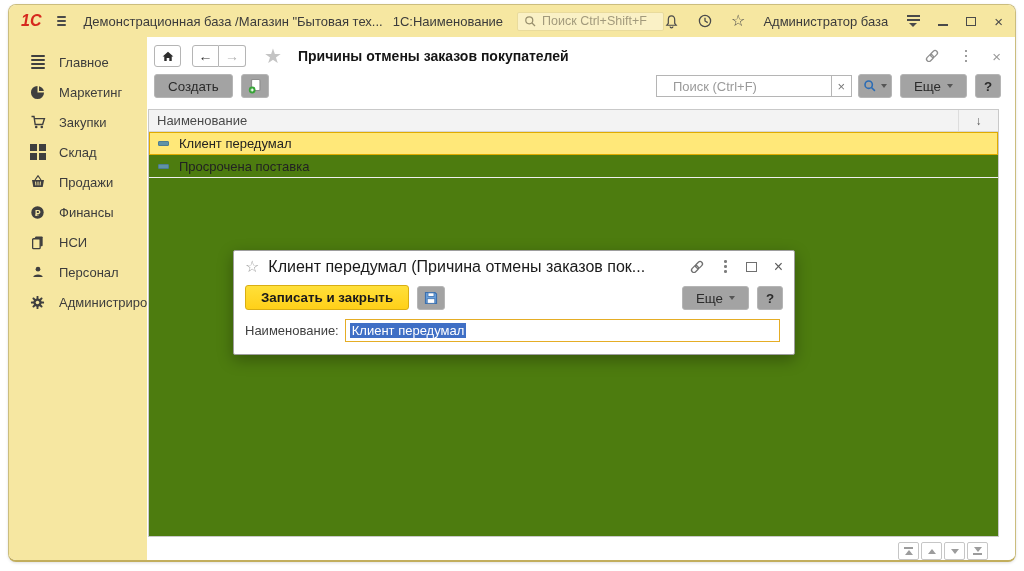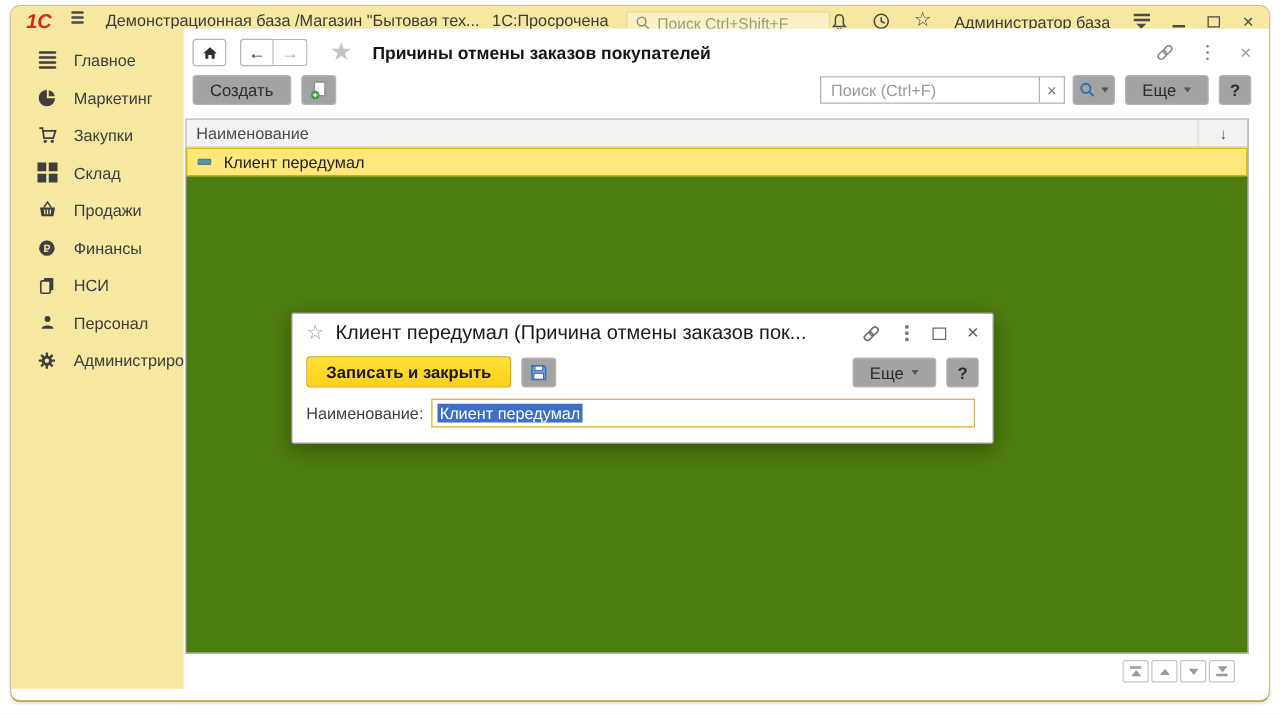--- a/index.html
+++ b/index.html
@@ -4,21 +4,21 @@
 <style>
   * { box-sizing: border-box; margin: 0; padding: 0; }
   html,body { width:1024px; height:571px; background:#fff; overflow:hidden;
     font-family:"Liberation Sans", sans-serif; font-size:13px; color:#333; }
 
   .window { position:absolute; left:8px; top:4px; width:1008px; height:558px;
     border:1px solid #cbbd7e; border-bottom:2px solid #c2ae5d; border-radius:8px;
     overflow:hidden; background:#fff; box-shadow:0 1px 3px rgba(0,0,0,.12); }
 
   
-  .topbar { height:18px; background:#f6e7a1; display:flex; align-items:flex-start; padding:4px 12px; }
+  .topbar { height:32px; background:#f6e7a1; display:flex; align-items:center; padding:4px 12px; }
   .logo { color:#d6291e; font-weight:bold; font-style:italic; font-size:16px; margin-right:16px; }
   .burger { display:flex; flex-direction:column; gap:2px; width:15px; margin-right:18px; cursor:pointer; }
   .burger i { display:block; height:2px; background:#4a4a4a; border-radius:1px; }
   .db-title { color:#3b3b3b; margin-right:10px; white-space:nowrap; }
   .app-name { color:#3b3b3b; margin-right:14px; white-space:nowrap; }
   .topbar-search { width:260px; height:19px; background:#faf1c6; border:1px solid #e9db9c;
     border-radius:2px; display:flex; align-items:center; padding:0 6px; gap:5px; }
   .topbar-search .ph { color:#a29a7c; font-size:12.5px; }
   .topbar-right { margin-left:auto; display:flex; align-items:center; gap:18px; }
   .tb-icon { display:flex; align-items:center; justify-content:center; cursor:pointer; color:#4a4a4a; }
@@ -59,21 +59,21 @@
 
   
   .toolbar { display:flex; align-items:center; padding:3px 14px 6px 7px; }
   .btn { height:24px; border:1px solid #b5b5b5; border-radius:3px; background:#a3a3a3;
     display:inline-flex; align-items:center; justify-content:center; padding:0 13px; gap:6px;
     color:#2b2b2b; cursor:pointer; white-space:nowrap; }
   .icon-btn { width:28px; padding:0; }
   .toolbar .gap { width:8px; flex:none; }
   .toolbar-right { margin-left:auto; display:flex; align-items:center; }
   .search-input { width:176px; height:22px; border:1px solid #b5b5b5; display:flex; align-items:center;
-    padding:0 8px; color:#9a9a9a; background:#fff; cursor:text; }
+    padding:0 16px; color:#9a9a9a; background:#fff; cursor:text; }
   .search-clear { width:20px; height:22px; border:1px solid #b5b5b5; border-left:none; display:flex;
     align-items:center; justify-content:center; color:#777; cursor:pointer; background:#fff; }
   .caret { width:0; height:0; border-left:3.5px solid transparent; border-right:3.5px solid transparent;
     border-top:4px solid #555; }
   .sp6 { width:6px; flex:none; } .sp8 { width:8px; flex:none; }
   .qbtn { width:26px; padding:0; font-weight:bold; }
 
   
   .table { position:absolute; left:1px; right:16px; top:72px; bottom:28px; border:1px solid #c9c9c9; background:#4d7c0f; }
   .thead { height:22px; background:#f3f3f3; border-bottom:1px solid #d6d6d6; display:flex; align-items:center;
@@ -116,21 +116,21 @@
 <div class="window">
 
   <div class="topbar">
     <span class="logo">1С</span>
     <span class="burger">
         <i></i>
         <i></i>
         <i></i>
       </span>
     <span class="db-title">Демонстрационная база /Магазин "Бытовая тех...</span>
-    <span class="app-name">1С:Просрочена</span>
+    <span class="app-name">1С:Наименование</span>
     <div class="topbar-search">
       <span style="display:flex">
         <svg width="13" height="13" viewBox="0 0 16 16" fill="none" stroke="#978e6d" stroke-width="1.5">
           <circle cx="6.5" cy="6.5" r="4.3"></circle>
             <line x1="9.8" y1="9.8" x2="13.6" y2="13.6"></line>
         </svg>
       </span>
       <span class="ph">Поиск Ctrl+Shift+F</span>
     </div>
     <div class="topbar-right">
@@ -341,20 +341,24 @@
 
       <div class="table">
         <div class="thead">
           <span>Наименование</span>
           <span class="sort-cell">↓</span>
         </div>
         <div class="trow selected">
           <span class="dash-icon"></span>
           <span>Клиент передумал</span>
         </div>
+        <div class="trow">
+          <span class="dash-icon"></span>
+          <span>Просрочена поставка</span>
+        </div>
       </div>
 
       <div class="list-nav">
         <span class="nbtn">
             <span class="nbar"></span>
             <span class="tri-up"></span>
           </span>
         <span class="nbtn">
             <span class="tri-up"></span>
           </span>

